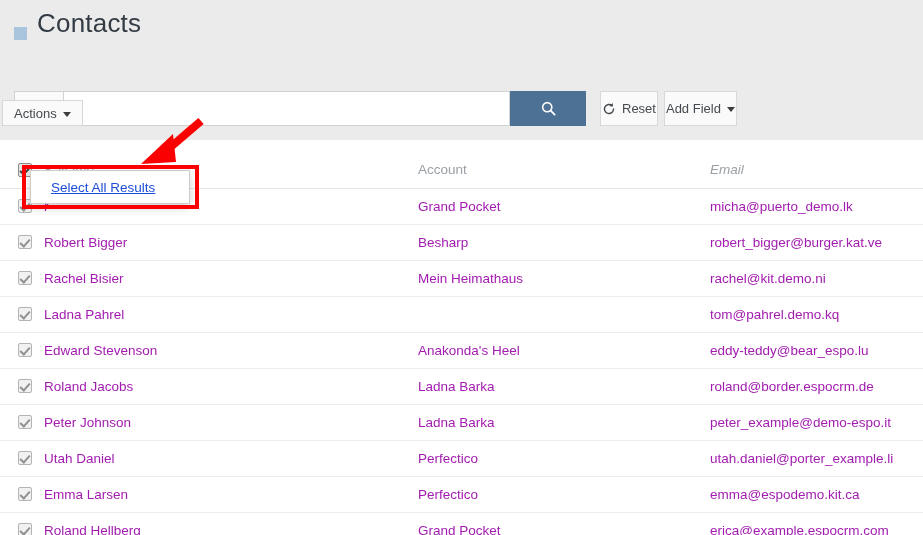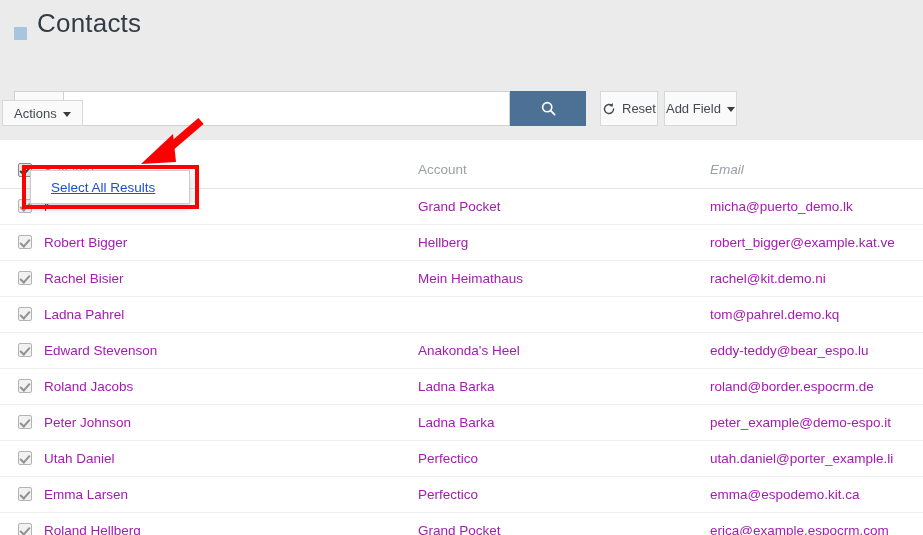--- a/index.html
+++ b/index.html
@@ -309,22 +309,22 @@
         <td class="cell-acct"><a>Grand Pocket</a></td>
         <td class="cell-mail"><a>micha@puerto_demo.lk</a></td>
       </tr>
       <tr>
         <td>
           <div class="cb-wrap">
             <span class="cbox"></span>
           </div>
         </td>
         <td class="cell-name"><a>Robert Bigger</a></td>
-        <td class="cell-acct"><a>Hellberg</a></td>
-        <td class="cell-mail"><a>robert_bigger@example.kat.ve</a></td>
+        <td class="cell-acct"><a>Besharp</a></td>
+        <td class="cell-mail"><a>robert_bigger@burger.kat.ve</a></td>
       </tr>
       <tr>
         <td>
           <div class="cb-wrap">
             <span class="cbox"></span>
           </div>
         </td>
         <td class="cell-name"><a>Rachel Bisier</a></td>
         <td class="cell-acct"><a>Mein Heimathaus</a></td>
         <td class="cell-mail"><a>rachel@kit.demo.ni</a></td>

